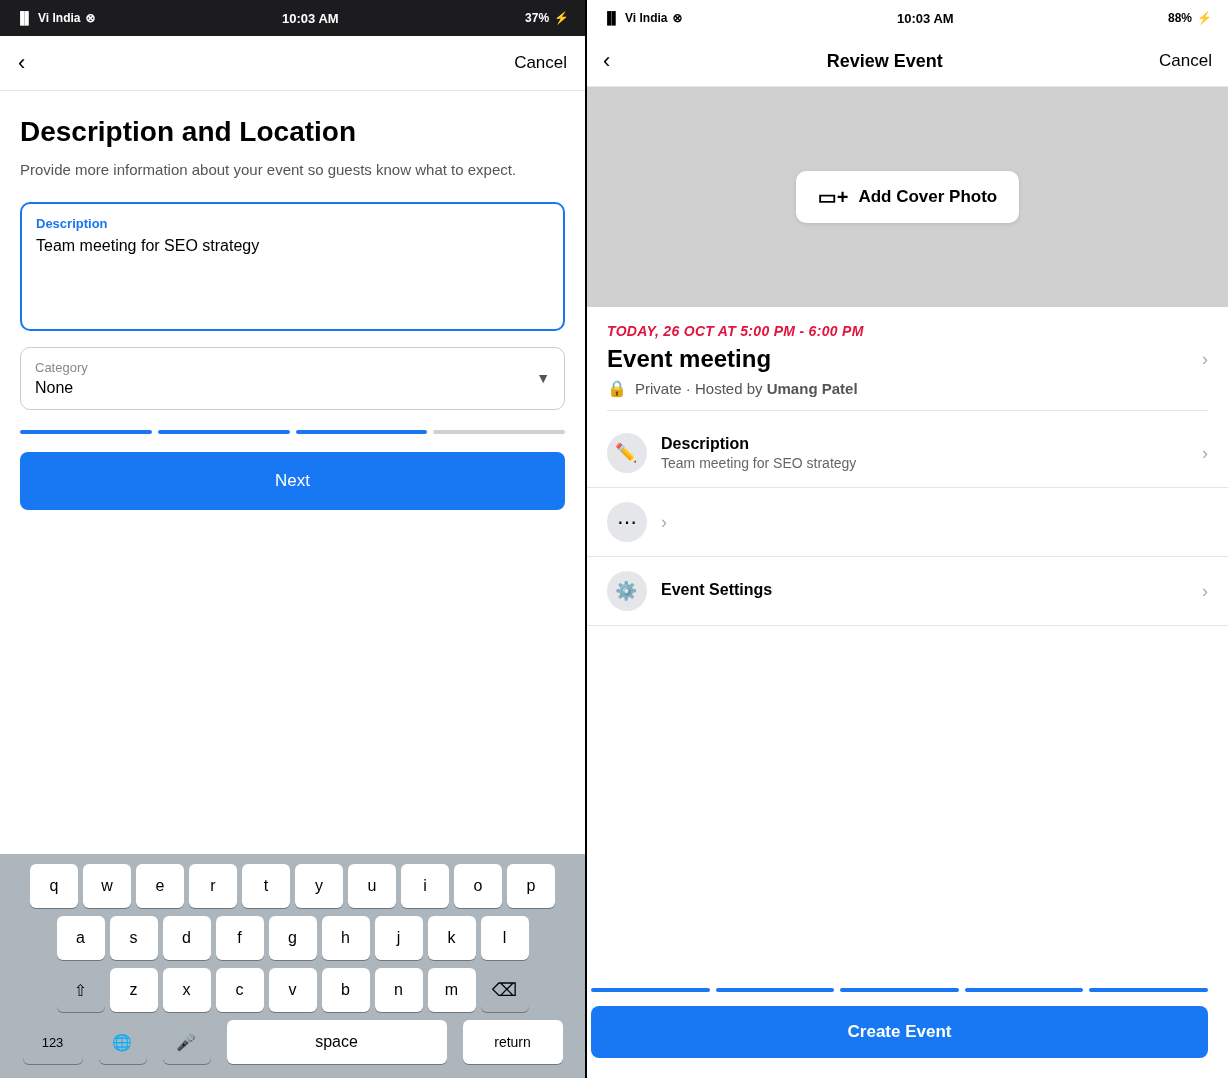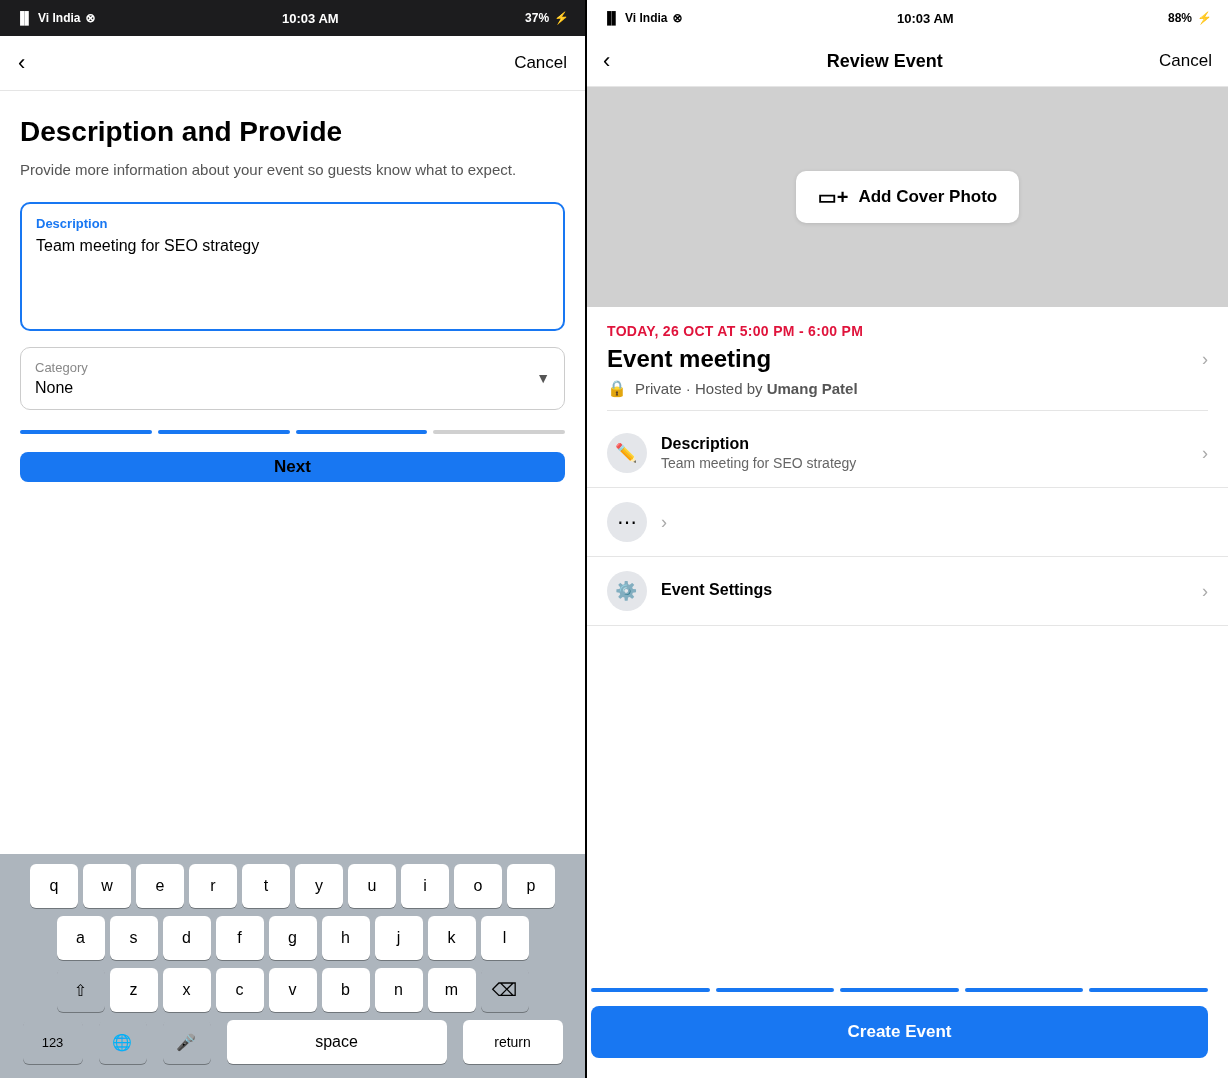--- a/index.html
+++ b/index.html
@@ -135,26 +135,26 @@
     .progress-segment {
       height: 4px;
       border-radius: 2px;
       flex: 1;
     }
     .progress-segment.active { background: #1877f2; }
     .progress-segment.inactive { background: #d0d0d0; }
 
     .next-button {
       background: #1877f2;
-      color: #000000;
+      color: #ffffff;
       border: none;
       border-radius: 8px;
       font-size: 17px;
-      font-weight: 700;
-      padding: 5px;
+      font-weight: 400;
+      padding: 19px;
       width: 100%;
       cursor: pointer;
       margin-bottom: 10px;
     }
 
     
     .keyboard {
       background: #adb5bd;
       padding: 10px 6px 6px 6px;
       flex-shrink: 0;
@@ -281,20 +281,21 @@
 
     .event-info {
       padding: 16px 20px 8px 20px;
     }
     .event-date {
       font-size: 14px;
       font-weight: 700;
       color: #e0143c;
       margin-bottom: 6px;
       letter-spacing: 0.3px;
+      font-style: italic;
     }
     .event-name-row {
       display: flex;
       align-items: center;
       justify-content: space-between;
       margin-bottom: 6px;
     }
     .event-name {
       font-size: 24px;
       font-weight: 800;
@@ -402,21 +403,21 @@
       <span>⚡</span>
     </div>
   </div>
 
   <div class="nav-bar">
     <span class="nav-back">‹</span>
     <span class="nav-cancel">Cancel</span>
   </div>
 
   <div class="content-area">
-    <div class="page-title">Description and Provide</div>
+    <div class="page-title">Description and Location</div>
     <div class="page-subtitle">Provide more information about your event so guests know what to expect.</div>
 
     <div class="description-box">
       <div class="description-label">Description</div>
       <div class="description-text">Team meeting for SEO strategy</div>
     </div>
 
     <div class="category-box">
       <div class="category-label">Category</div>
       <div class="category-value">None</div>

